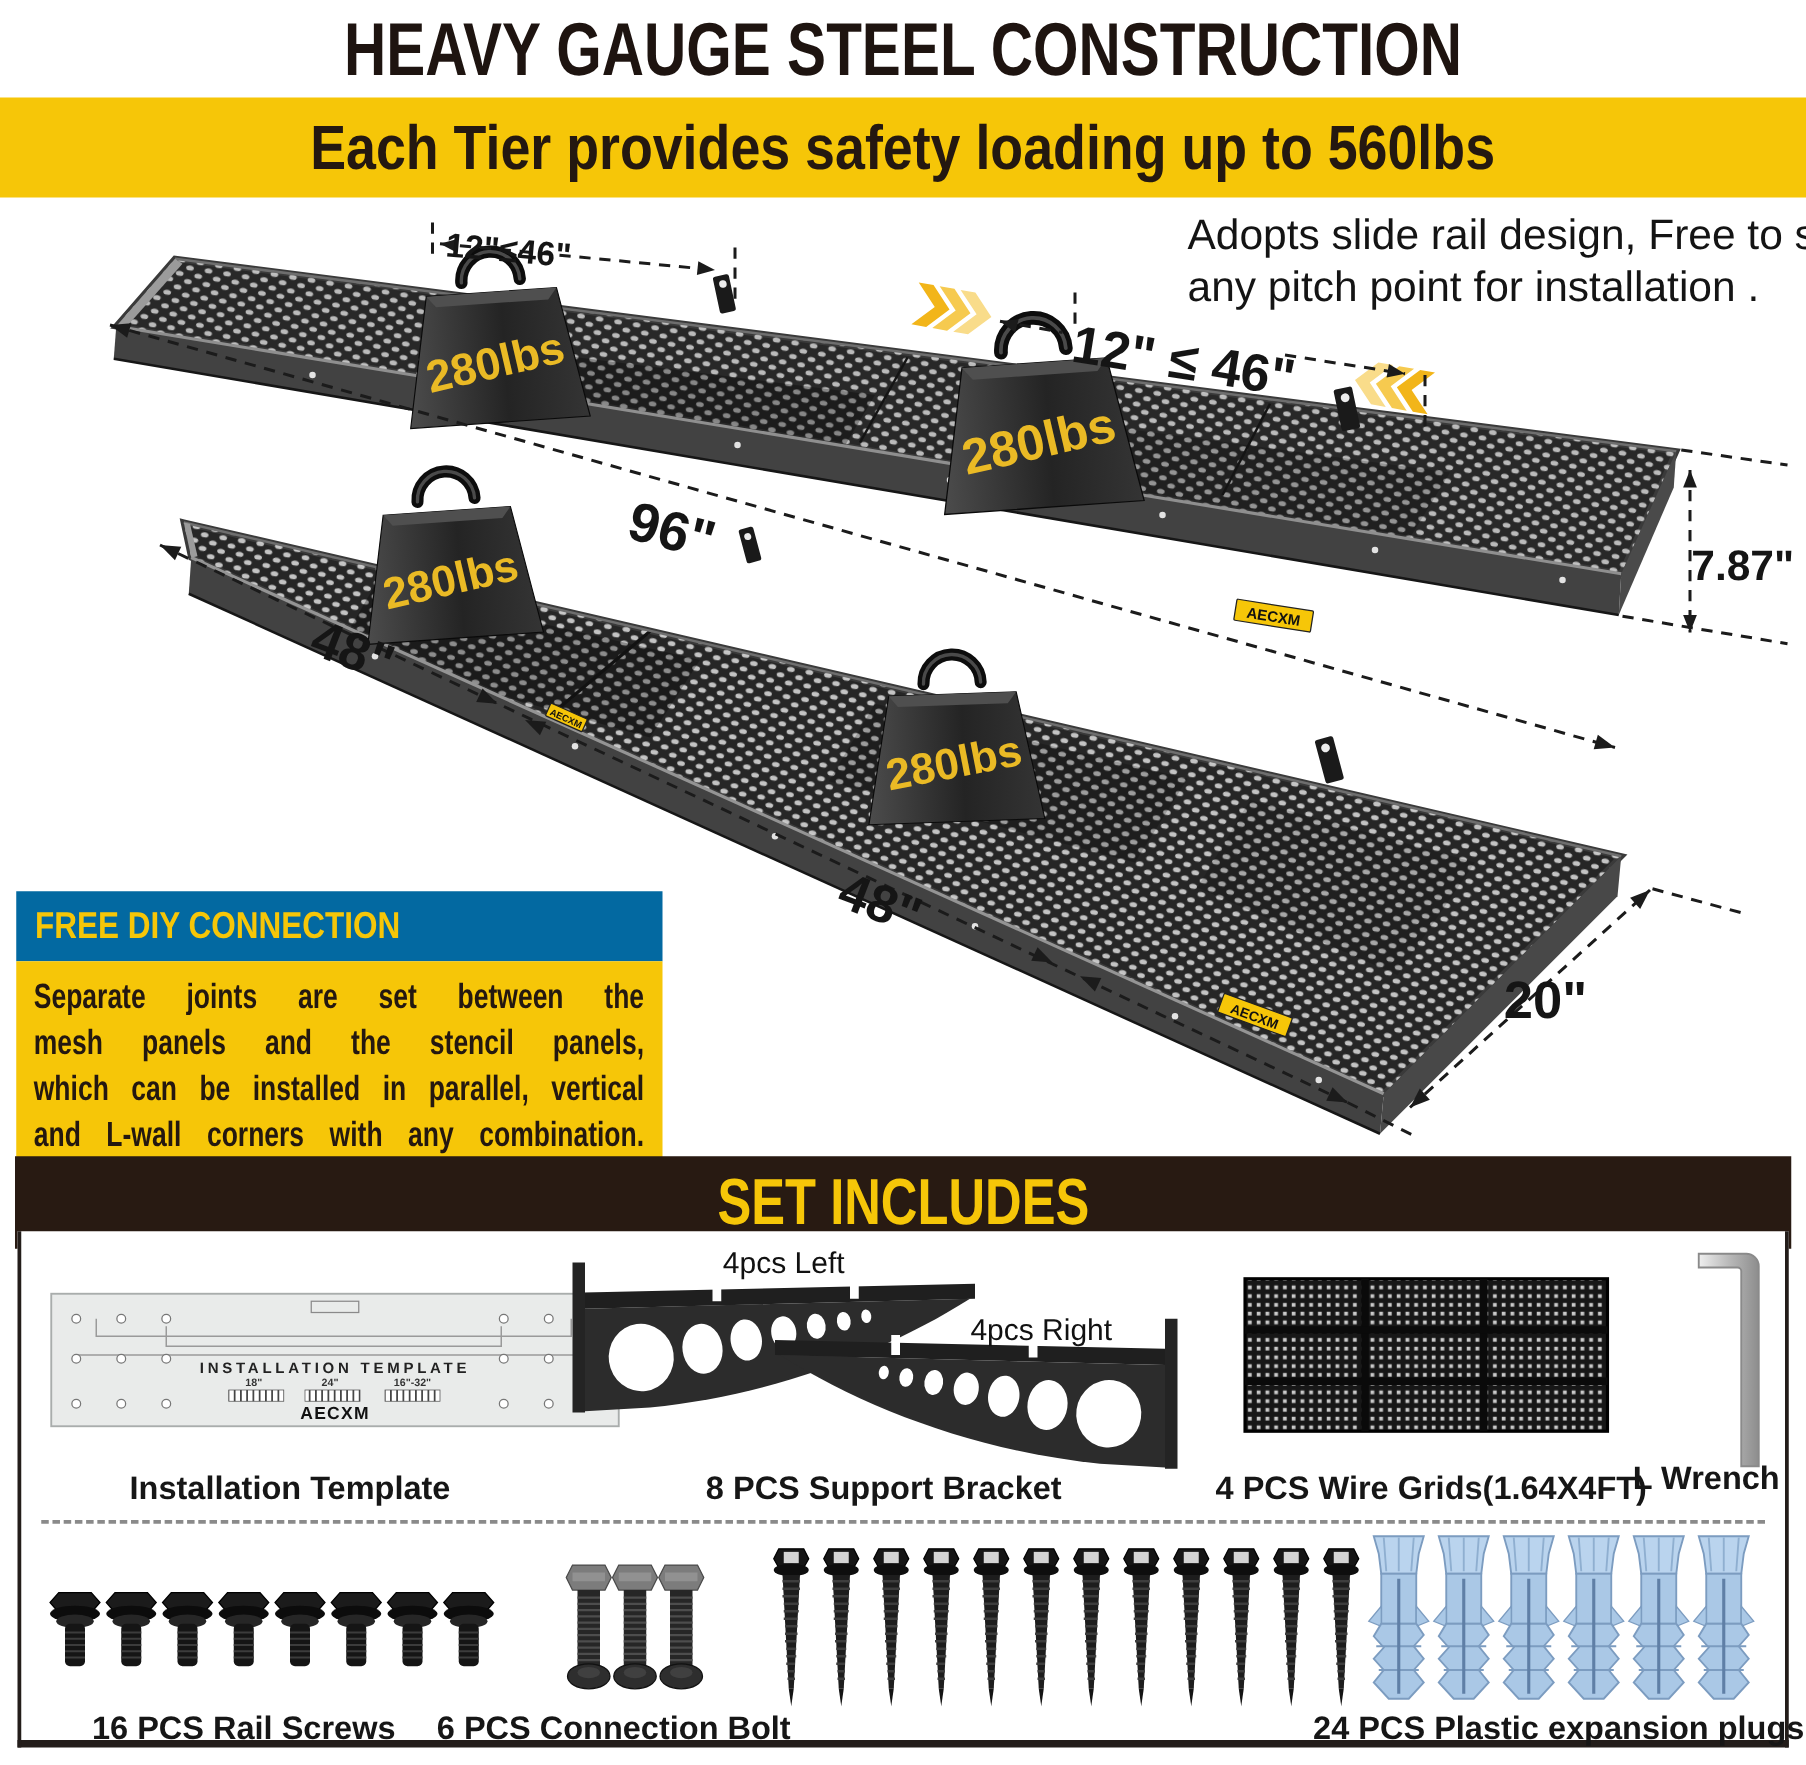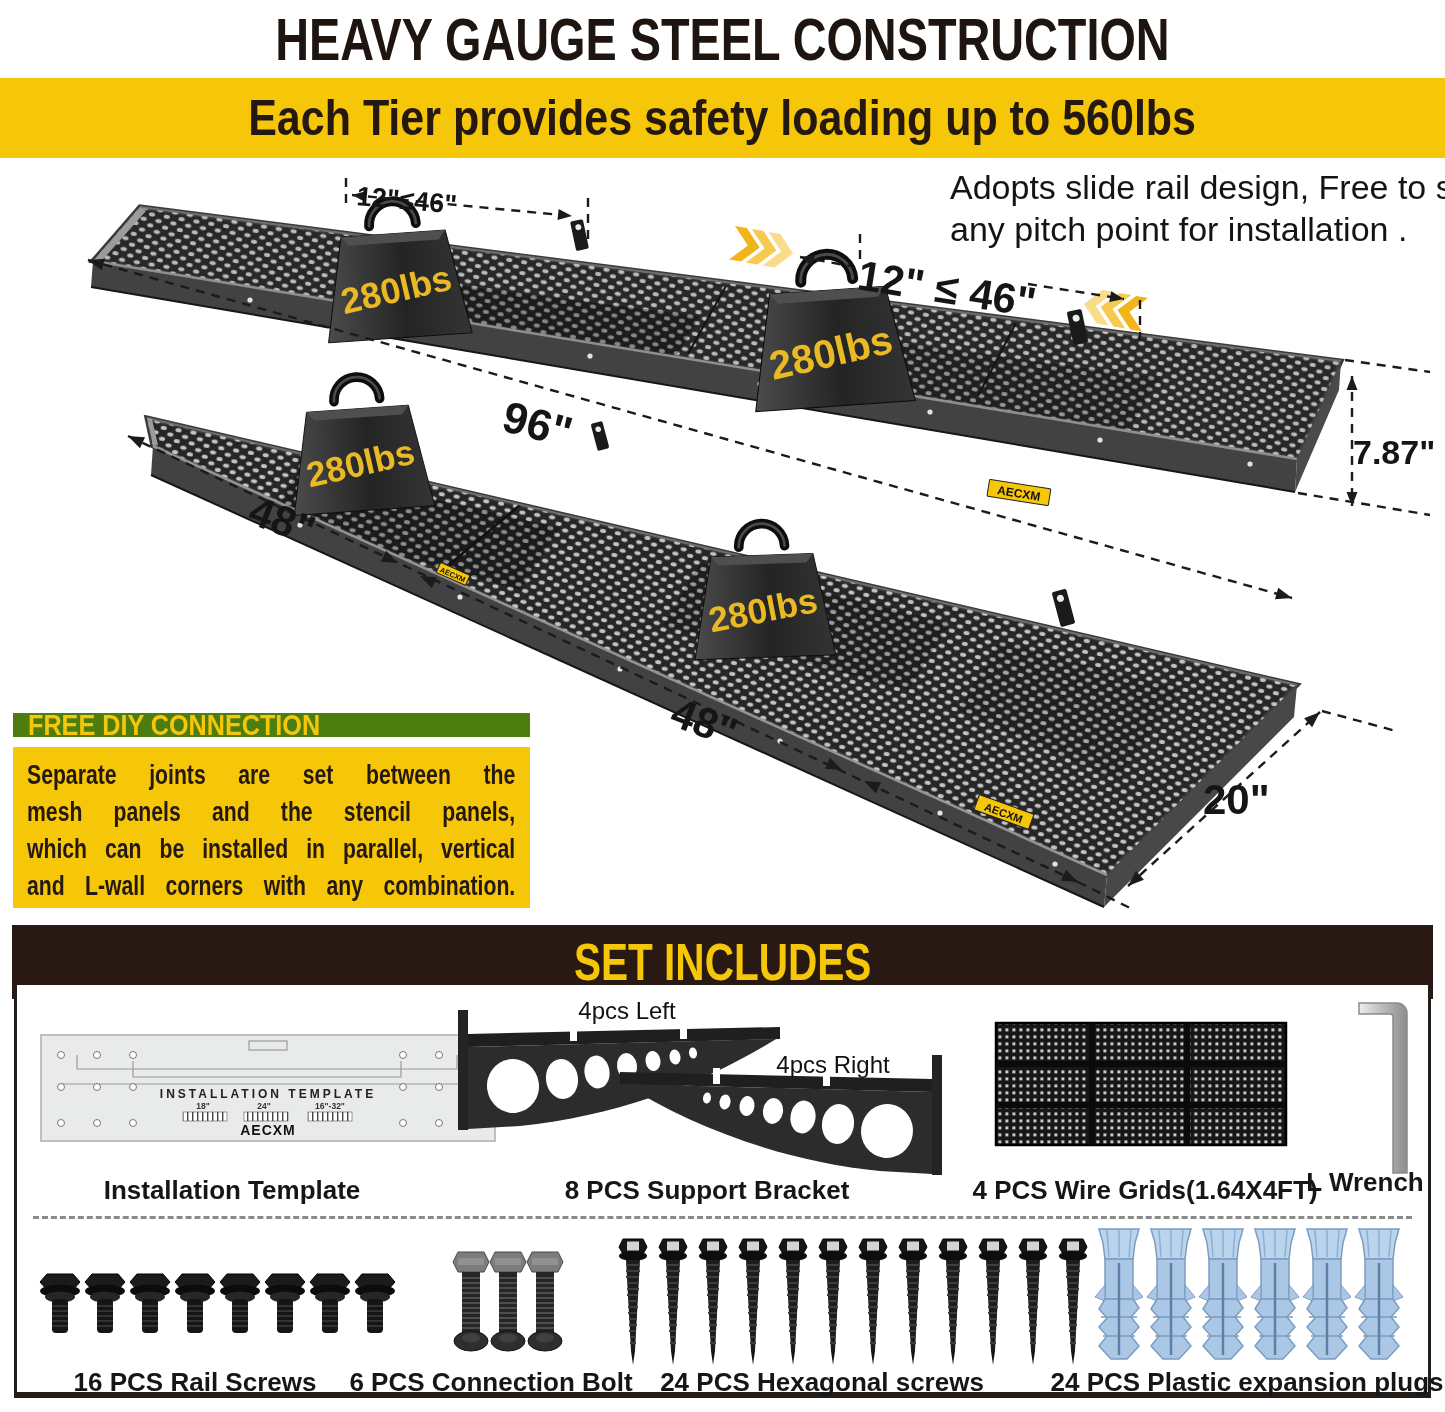--- a/index.html
+++ b/index.html
@@ -9,21 +9,21 @@
   .hdr span{font-size:60px;font-weight:bold;color:#1e1410;display:inline-block;transform:scaleX(.78);white-space:nowrap}
   .banner{position:absolute;top:78px;left:0;width:100%;height:80px;background:#F6C608;display:flex;align-items:center;justify-content:center}
   .banner span{font-size:50px;font-weight:bold;color:#241810;display:inline-block;transform:scaleX(.86);white-space:nowrap}
   svg.illu{position:absolute;top:158px;left:0}
   svg{font-family:"Liberation Sans","DejaVu Sans",sans-serif}
   .dl{fill:none;stroke:#1b1b1b;stroke-width:2.4;stroke-dasharray:9 7}
   .ah{fill:#1b1b1b}
   .dt{font-weight:bold;fill:#151515}
   .note{font-size:34px;fill:#141414}
   .diy{position:absolute;left:13px;top:713px;width:517px}
-  .diy-h{height:24px;background:#4d7c0f;display:flex;align-items:center;padding-left:15px;margin-bottom:10px}
+  .diy-h{height:56px;background:#0369a1;display:flex;align-items:center;padding-left:15px;margin-bottom:0}
   .diy-h span{color:#F6C608;font-weight:bold;font-size:30px;display:inline-block;transform:scaleX(.84);transform-origin:0 50%;white-space:nowrap}
   .diy-b{background:#F6C608;padding:9px 14px 4px;overflow:hidden}
   .diy-line{width:645px;transform:scale(.757,1);transform-origin:0 0;font-size:28px;font-weight:bold;
             color:#241810;line-height:37px;text-align:justify;text-align-last:justify;white-space:nowrap0}
   .set-banner{position:absolute;top:925px;left:12px;width:1421px;height:74px;background:#281A12;display:flex;align-items:center;justify-content:center}
   .set-banner span{color:#F6C608;font-size:52px;font-weight:bold;display:inline-block;transform:scaleX(.78);white-space:nowrap}
   .panel{position:absolute;top:985px;left:14px;width:1417px;height:413px;background:#fff;box-sizing:border-box;
          border-left:3px solid #231d1a;border-right:3px solid #231d1a;border-bottom:6px solid #231d1a}
   .panel>svg{position:absolute;top:0;left:0}
   .plabel{position:absolute;font-weight:bold;color:#161616;font-size:26px;text-align:center;white-space:nowrap;transform:translateX(-50%)}
@@ -376,16 +376,15 @@
 
     <div class="pnote" style="left:610px;top:12px">4pcs Left</div>
     <div class="pnote" style="left:816px;top:66px">4pcs Right</div>
 
     <div class="plabel" style="left:215px;top:190px">Installation Template</div>
     <div class="plabel" style="left:690px;top:190px">8 PCS Support Bracket</div>
     <div class="plabel" style="left:1128px;top:190px">4 PCS Wire Grids(1.64X4FT)</div>
     <div class="plabel" style="left:1348px;top:182px">L Wrench</div>
     <div class="plabel" style="left:178px;top:382px">16 PCS Rail Screws</div>
     <div class="plabel" style="left:474px;top:382px">6 PCS Connection Bolt</div>
-    <div class="plabel" style="left:805px;top:382px">24 PCS Hexagonal screws</div>
     <div class="plabel" style="left:1230px;top:382px">24 PCS Plastic expansion plugs</div>
   </div>
 </div>
 
 </body></html>

